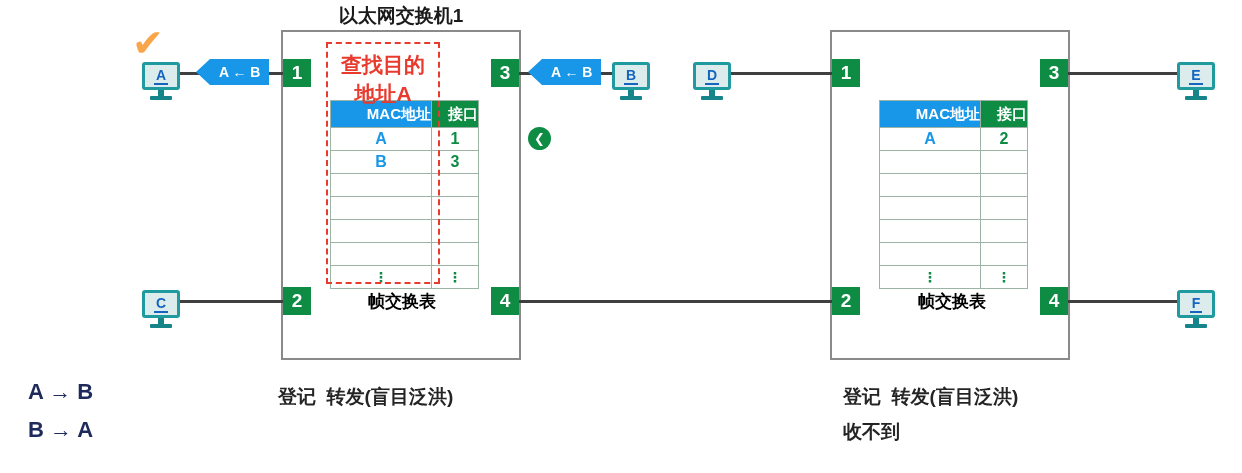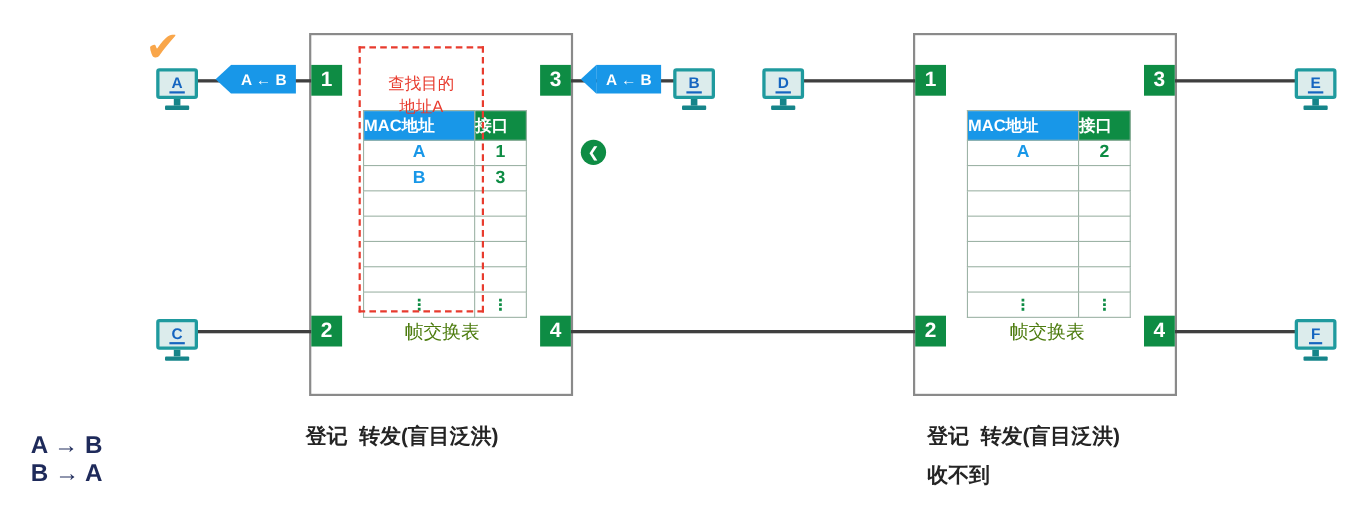--- a/index.html
+++ b/index.html
@@ -50,57 +50,58 @@
     position:absolute; width:23px; height:23px; border-radius:50%;
     background:#0e8c44; color:#fff; display:flex; align-items:center;
     justify-content:center; font-size:13px; font-weight:bold; z-index:6;
   }
   .mac-table {
     position:absolute; border-collapse:collapse; table-layout:fixed;
     width:146px; z-index:2; background:#fff;
   }
   .mac-table th, .mac-table td { border:1px solid #9db3a6; padding:0; }
   .mac-table th {
-    color:#fff; font-size:15px; font-weight:bold; height:26px; text-align:left;
+    color:#fff; font-size:15px; font-weight:bold; height:26px; text-align:right;
   }
   .mac-table th.col-mac  { background:#1897e8; width:100px; }
   .mac-table th.col-port { background:#0e8c44; width:46px; }
   .mac-table td {
     height:22px; line-height:22px; text-align:center;
     font-weight:bold; font-size:16px;
   }
   .mac-table td.mac-cell  { color:#1897e8; }
   .mac-table td.port-cell { color:#0e8c44; }
   .mac-table tr.dots td { color:#0e8c44; font-size:14px; line-height:20px; }
   .lookup {
     position:absolute; box-sizing:border-box; border:2px dashed #e83b2e;
     z-index:3; pointer-events:none;
   }
   .lookup-text {
-    color:#e83b2e; font-weight:normal; font-size:15px; text-align:center;
-    line-height:1.4; margin-top:22px;
+    color:#e83b2e; font-weight:bold; font-size:21px; text-align:center;
+    line-height:1.4; margin-top:6px;
   }
   .table-caption {
     position:absolute; width:200px; text-align:center;
-    font-size:17px; font-weight:normal; color:#4d7c0f; z-index:4;
+    font-size:17px; font-weight:bold; color:#000000; z-index:4;
   }
   .note-ab {
     position:absolute; font-size:22px; font-weight:bold; color:#1e2a5a;
     white-space:pre;
   }
   .note-cn {
     position:absolute; font-size:19px; font-weight:bold; color:#242424;
     white-space:pre;
   }
 </style>
 </head>
 <body>
 
 <div class="canvas">
 
+  <div class="switch-title" style="left:281px; top:3px;">以太网交换机1</div>
 
   <div class="link" style="left:176px; top:72px; width:107px;"></div>
   <div class="link" style="left:176px; top:300px; width:107px;"></div>
   <div class="link" style="left:519px; top:72px; width:95px;"></div>
   <div class="link" style="left:730px; top:72px; width:102px;"></div>
   <div class="link" style="left:1068px; top:72px; width:110px;"></div>
   <div class="link" style="left:519px; top:300px; width:313px;"></div>
   <div class="link" style="left:1068px; top:300px; width:110px;"></div>
 
   <div class="switch-box" style="left:281px; top:30px;"></div>
@@ -250,19 +251,19 @@
     </tr>
     <tr class="dots">
       <td>⋮</td>
       <td>⋮</td>
     </tr>
   </tbody>
     </table>
 
   <div class="table-caption" style="left:852px; top:290px;">帧交换表</div>
 
-  <div class="note-ab" style="left:28px; top:392px;text-align:center;">A → B</div>
+  <div class="note-ab" style="left:28px; top:379px;text-align:center;">A → B</div>
   <div class="note-ab" style="left:28px; top:417px;">B → A</div>
   <div class="note-cn" style="left:278px; top:384px;">登记  转发(盲目泛洪)</div>
   <div class="note-cn" style="left:843px; top:384px;">登记  转发(盲目泛洪)</div>
   <div class="note-cn" style="left:843px; top:419px;">收不到</div>
 
 </div>
 
 </body></html>

